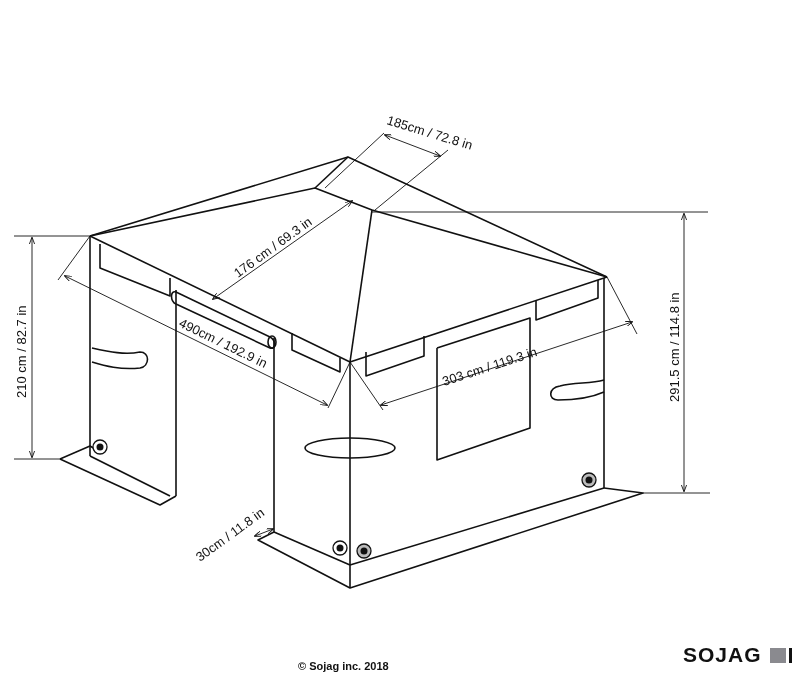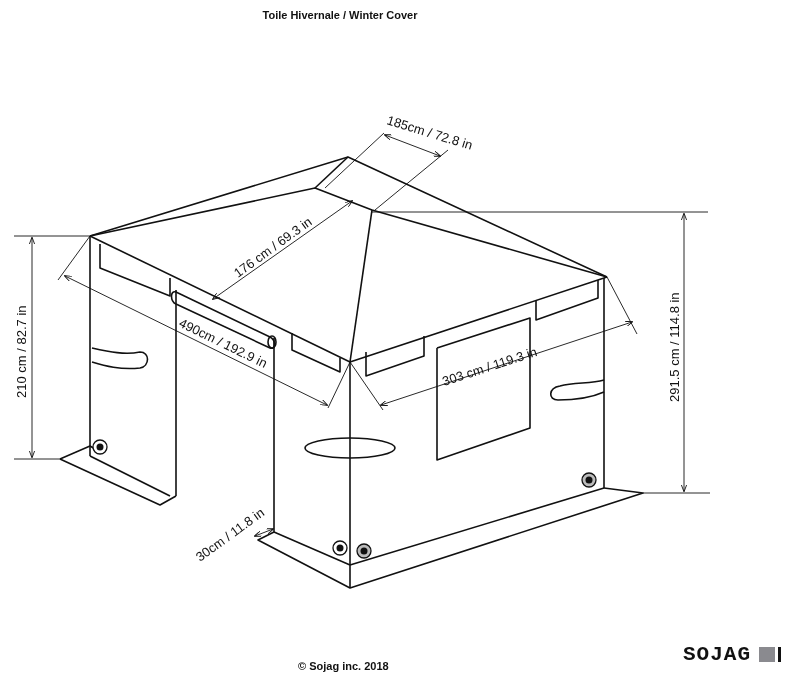--- a/index.html
+++ b/index.html
@@ -4,30 +4,29 @@
 <style>
   html, body { margin: 0; padding: 0; background: #ffffff; }
   body { width: 800px; height: 681px; position: relative; overflow: hidden;
          font-family: "Liberation Sans", sans-serif; color: #111; }
   .title { position: absolute; left: 0; width: 680px; text-align: center; top: 8px;
            font-weight: bold; font-size: 11px; line-height: 15px; }
   .title div { display: block; }
   svg.diagram { position: absolute; left: 0; top: 0; }
   .dim-label { font-family: "Liberation Sans", sans-serif; font-size: 13px; fill: #111; }
   .copyright { position: absolute; left: 298px; top: 660px; font-size: 11px; font-weight: bold; }
-  .logo { position: absolute; left: 683px; top: 643px; display: flex; align-items: center; font-family: Liberation Mono, monospace; }
+  .logo { position: absolute; left: 683px; top: 643px; display: flex; align-items: center; }
   .logo-text { font-size: 21px; font-weight: bold; letter-spacing: 1px; color: #111; }
   .logo-square { width: 16px; height: 15px; background: #8a8a8f; margin-left: 8px; }
   .logo-bar { width: 3px; height: 15px; background: #111; margin-left: 3px; }
 </style>
 </head>
 <body>
 
 <div class="title">
-  <div>Toile Hivernale / Winter Cover</div>
 </div>
 
 <svg class="diagram" width="800" height="681" viewBox="0 0 800 681">
   <defs>
     <marker id="arr" markerWidth="8" markerHeight="6" refX="7" refY="3" orient="auto-start-reverse">
       <path d="M0,0 L8,3 L0,6" fill="none" stroke="#111" stroke-width="1"></path>
     </marker>
   </defs>
   <g fill="none" stroke="#111" stroke-width="1.6" stroke-linejoin="round">
 

